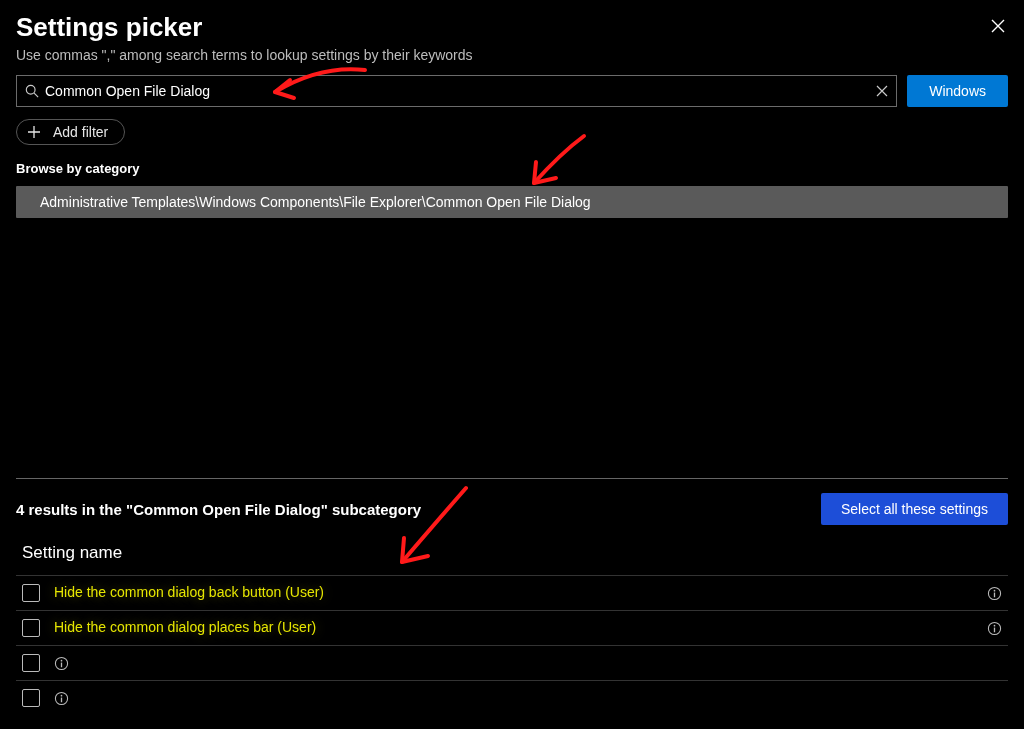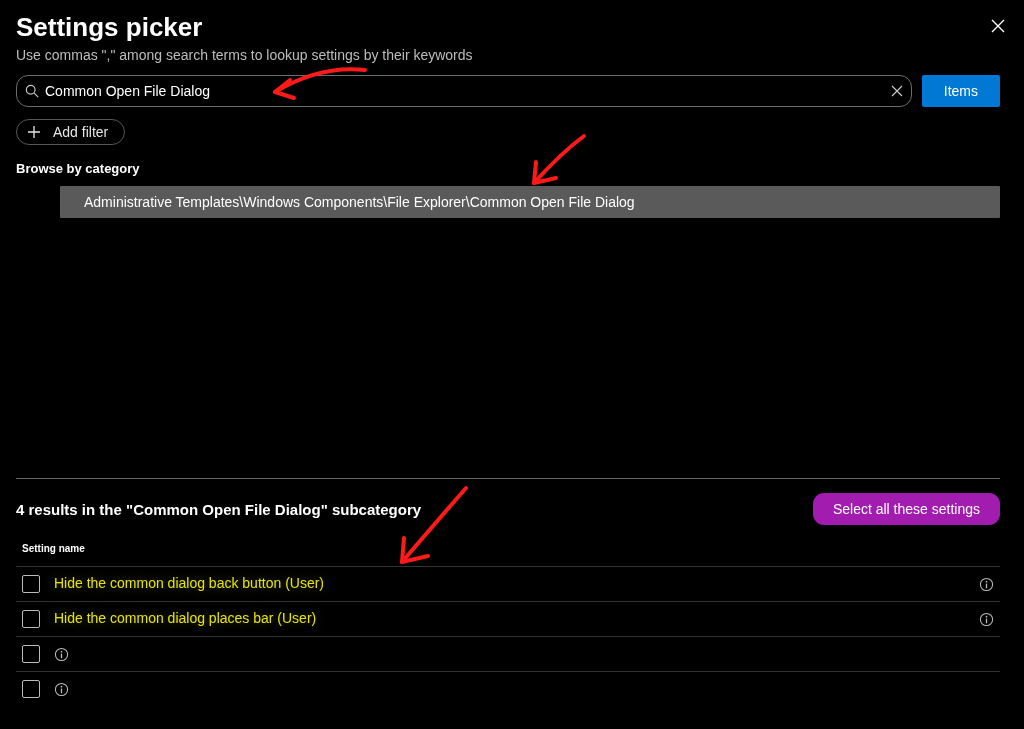--- a/index.html
+++ b/index.html
@@ -5,21 +5,21 @@
   * { box-sizing: border-box; margin: 0; padding: 0; }
   html, body {
     width: 1024px; height: 729px;
     background: #000;
     color: #fff;
     font-family: "Segoe UI", Arial, sans-serif;
     font-size: 14px;
     overflow: hidden;
   }
   .panel {
-    padding: 12px 24px 0 16px;
+    padding: 12px 16px 0 16px;
     position: relative;
     width: 100%;
     height: 100%;
   }
   .close-btn {
     position: absolute;
     top: 18px; right: 18px;
     cursor: pointer;
   }
   .title {
@@ -36,21 +36,21 @@
     display: flex;
     gap: 10px;
     align-items: center;
     margin-bottom: 12px;
   }
   .search-box {
     flex: 1;
     display: flex;
     align-items: center;
     border: 1px solid #6b6b6b;
-    border-radius: 12px;
+    border-radius: 0;
     padding: 4px 8px;
     background: #000;
     height: 32px;
   }
   .search-box input {
     flex: 1;
     background: transparent;
     border: none;
     outline: none;
     color: #fff;
@@ -85,49 +85,48 @@
     font-weight: 600;
     font-size: 13px;
     margin-bottom: 10px;
   }
   .category-row {
     background: #5a5a5a;
     color: #fff;
     padding: 8px 24px;
     font-size: 14px;
     border-radius: 1px;
-    margin-left: 44px;
   }
   .divider {
     border-top: 1px solid #666;
     margin-top: 260px;
   }
   .results-header {
     display: flex;
     align-items: center;
     justify-content: space-between;
     padding-top: 14px;
     padding-bottom: 12px;
   }
   .results-count {
     font-weight: 600;
     font-size: 15px;
   }
   .select-all {
-    background: #a21caf;
+    background: #1d4ed8;
     color: #fff;
     border: none;
     padding: 8px 20px;
     font-size: 14px;
     cursor: pointer;
-    border-radius: 11px;
+    border-radius: 2px;
   }
   .column-header {
-    font-weight: 700;
-    font-size: 10px;
+    font-weight: 400;
+    font-size: 17px;
     padding: 6px 6px 12px 6px;
   }
   .results-table { width: 100%; }
   .result-row {
     display: flex;
     border-top: 1px solid #333;
     padding: 8px 6px;
   }
   .checkbox {
     width: 18px; height: 18px;
@@ -181,21 +180,21 @@
             <line x1="10.5" y1="10.5" x2="15" y2="15" stroke="#c9c9c9" stroke-width="1.3"></line>
           </svg>
       </span>
       <input type="text" value="Common Open File Dialog" style="">
       <span class="clear-icon">
         <svg width="12" height="12" viewBox="0 0 12 12">
             <path d="M1 1 L11 11 M11 1 L1 11" stroke="#c9c9c9" stroke-width="1.2"></path>
           </svg>
       </span>
     </div>
-    <button class="search-button">Items</button>
+    <button class="search-button">Windows</button>
   </div>
 
   <div class="add-filter">
     <span>
       <svg width="14" height="14" viewBox="0 0 14 14">
           <path d="M7 1 V13 M1 7 H13" stroke="#e6e6e6" stroke-width="1.3"></path>
         </svg>
     </span>
     <span>Add filter</span>
   </div>

